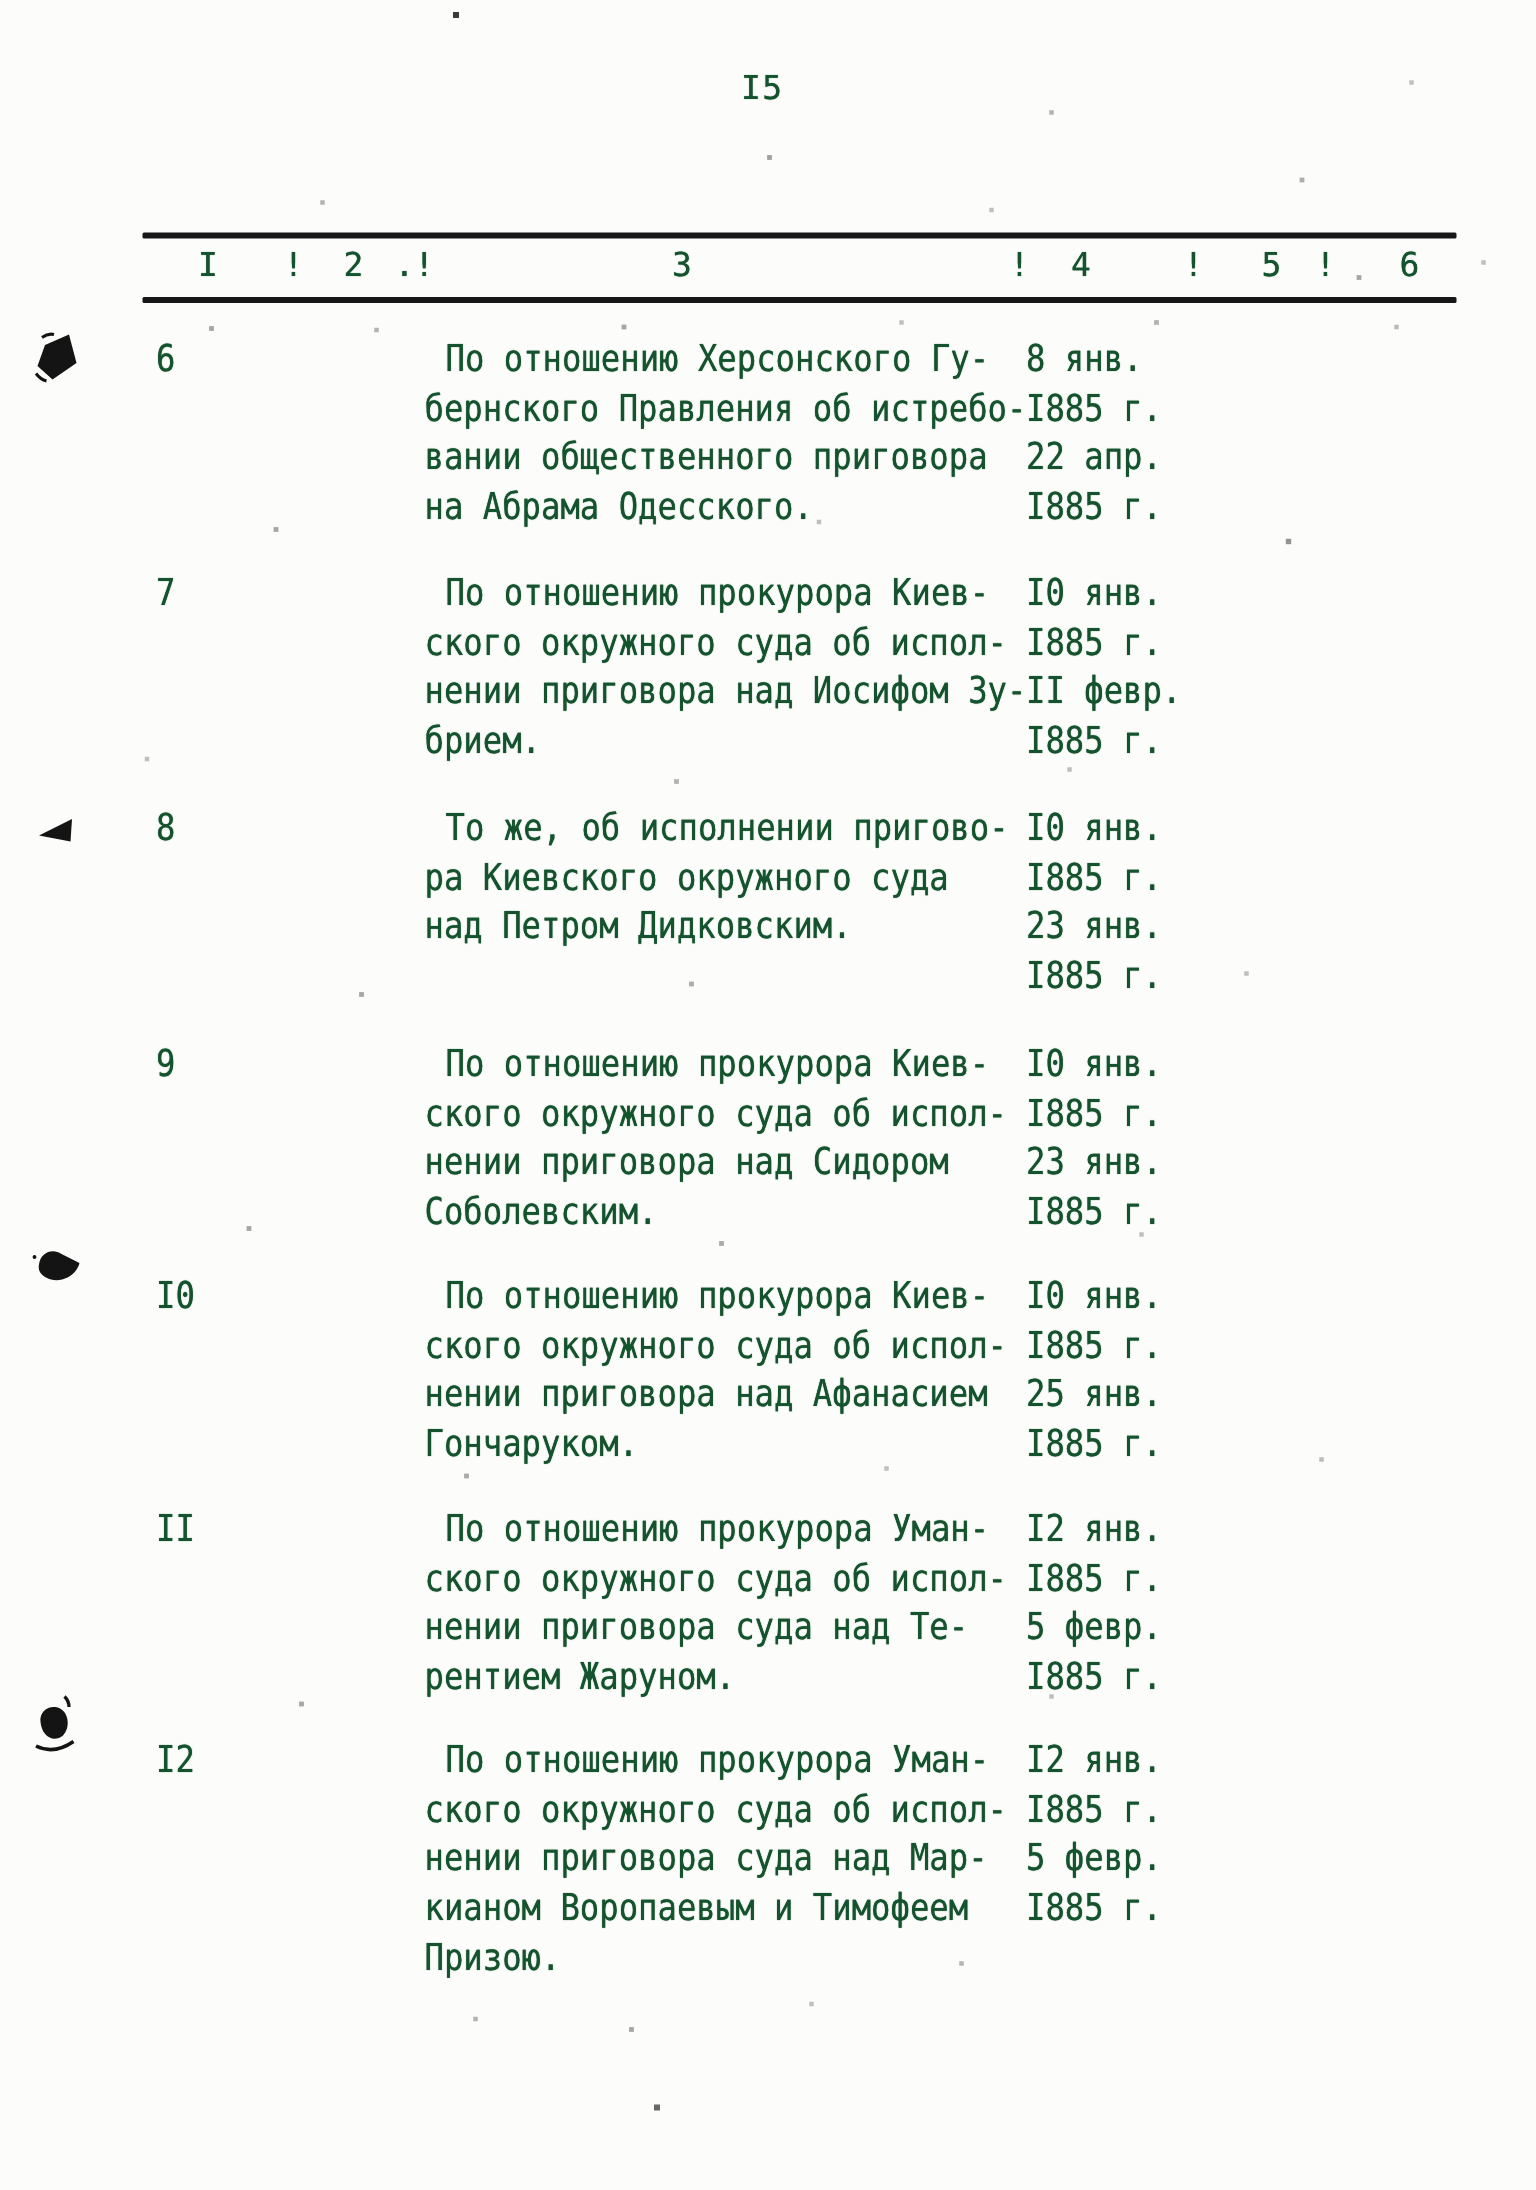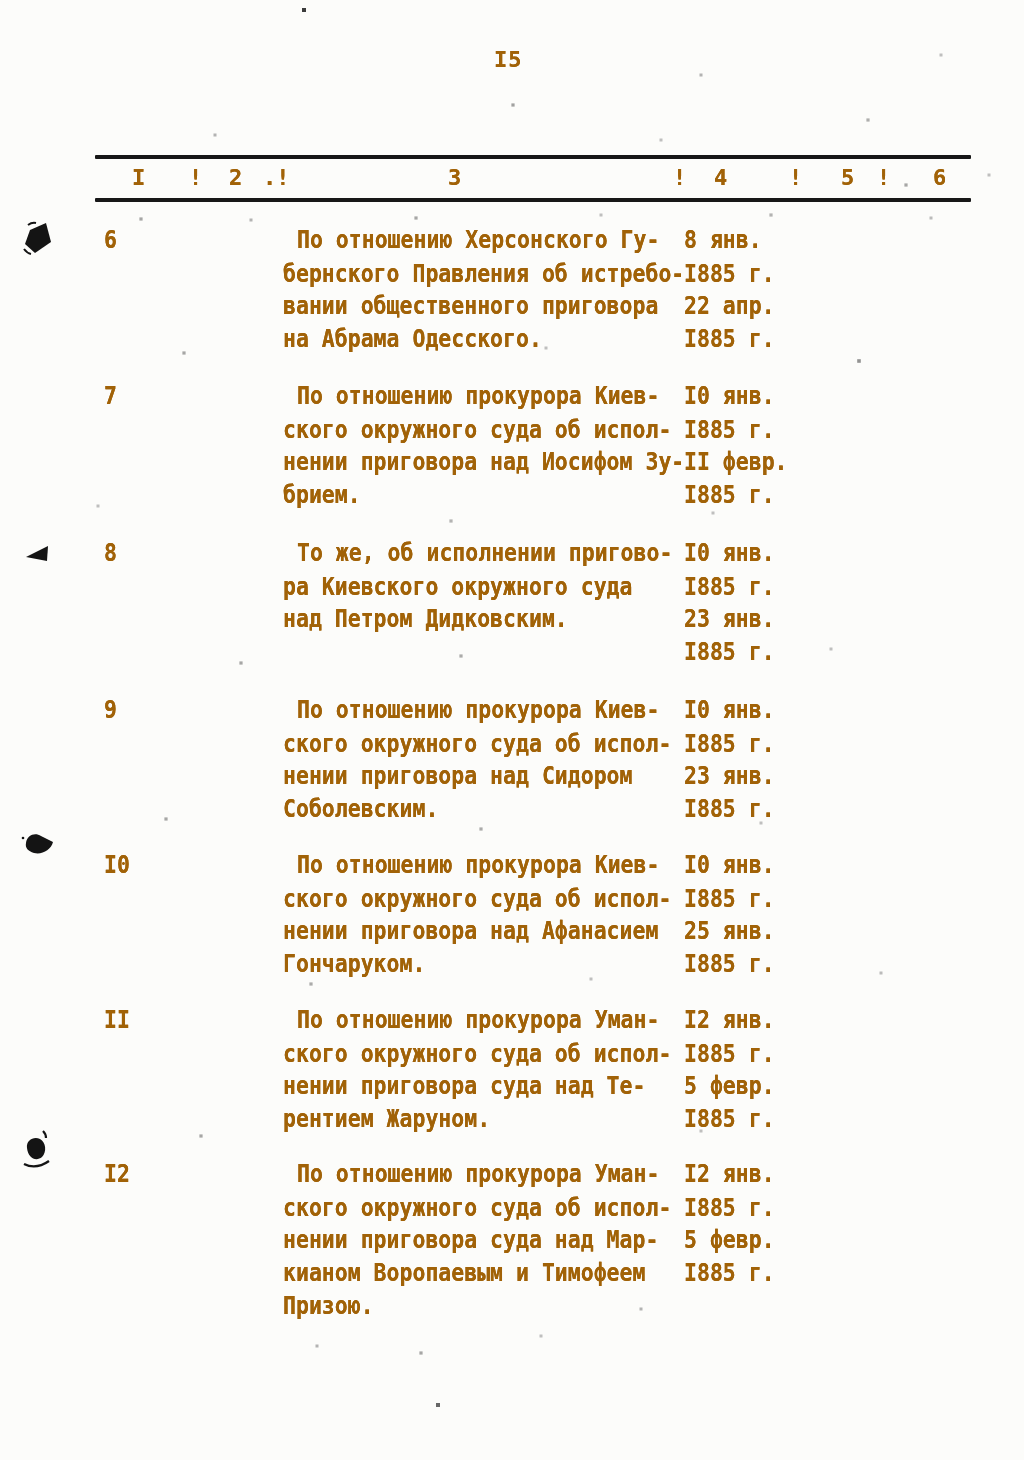--- a/index.html
+++ b/index.html
@@ -3,22 +3,22 @@
 <meta charset="utf-8">
 <style>
   html,body{margin:0;padding:0;background:#e8e8e6;}
   .page{
     position:relative;
     width:1024px;height:1460px;
     margin:0 auto;
     background:#fcfcfa;
     overflow:hidden;
     font-family:"DejaVu Sans Mono","Liberation Mono",monospace;
-    font-weight:700;
-    color:#a16207;
+    font-weight:400;
+    color:#14532d;
   }
   .txt{ text-shadow:0 0 0.6px currentColor; }
 
   
   .page-number{
     position:absolute;left:494px;top:48px;
     font-size:22px;line-height:24px;
     letter-spacing:1px;
   }
 

